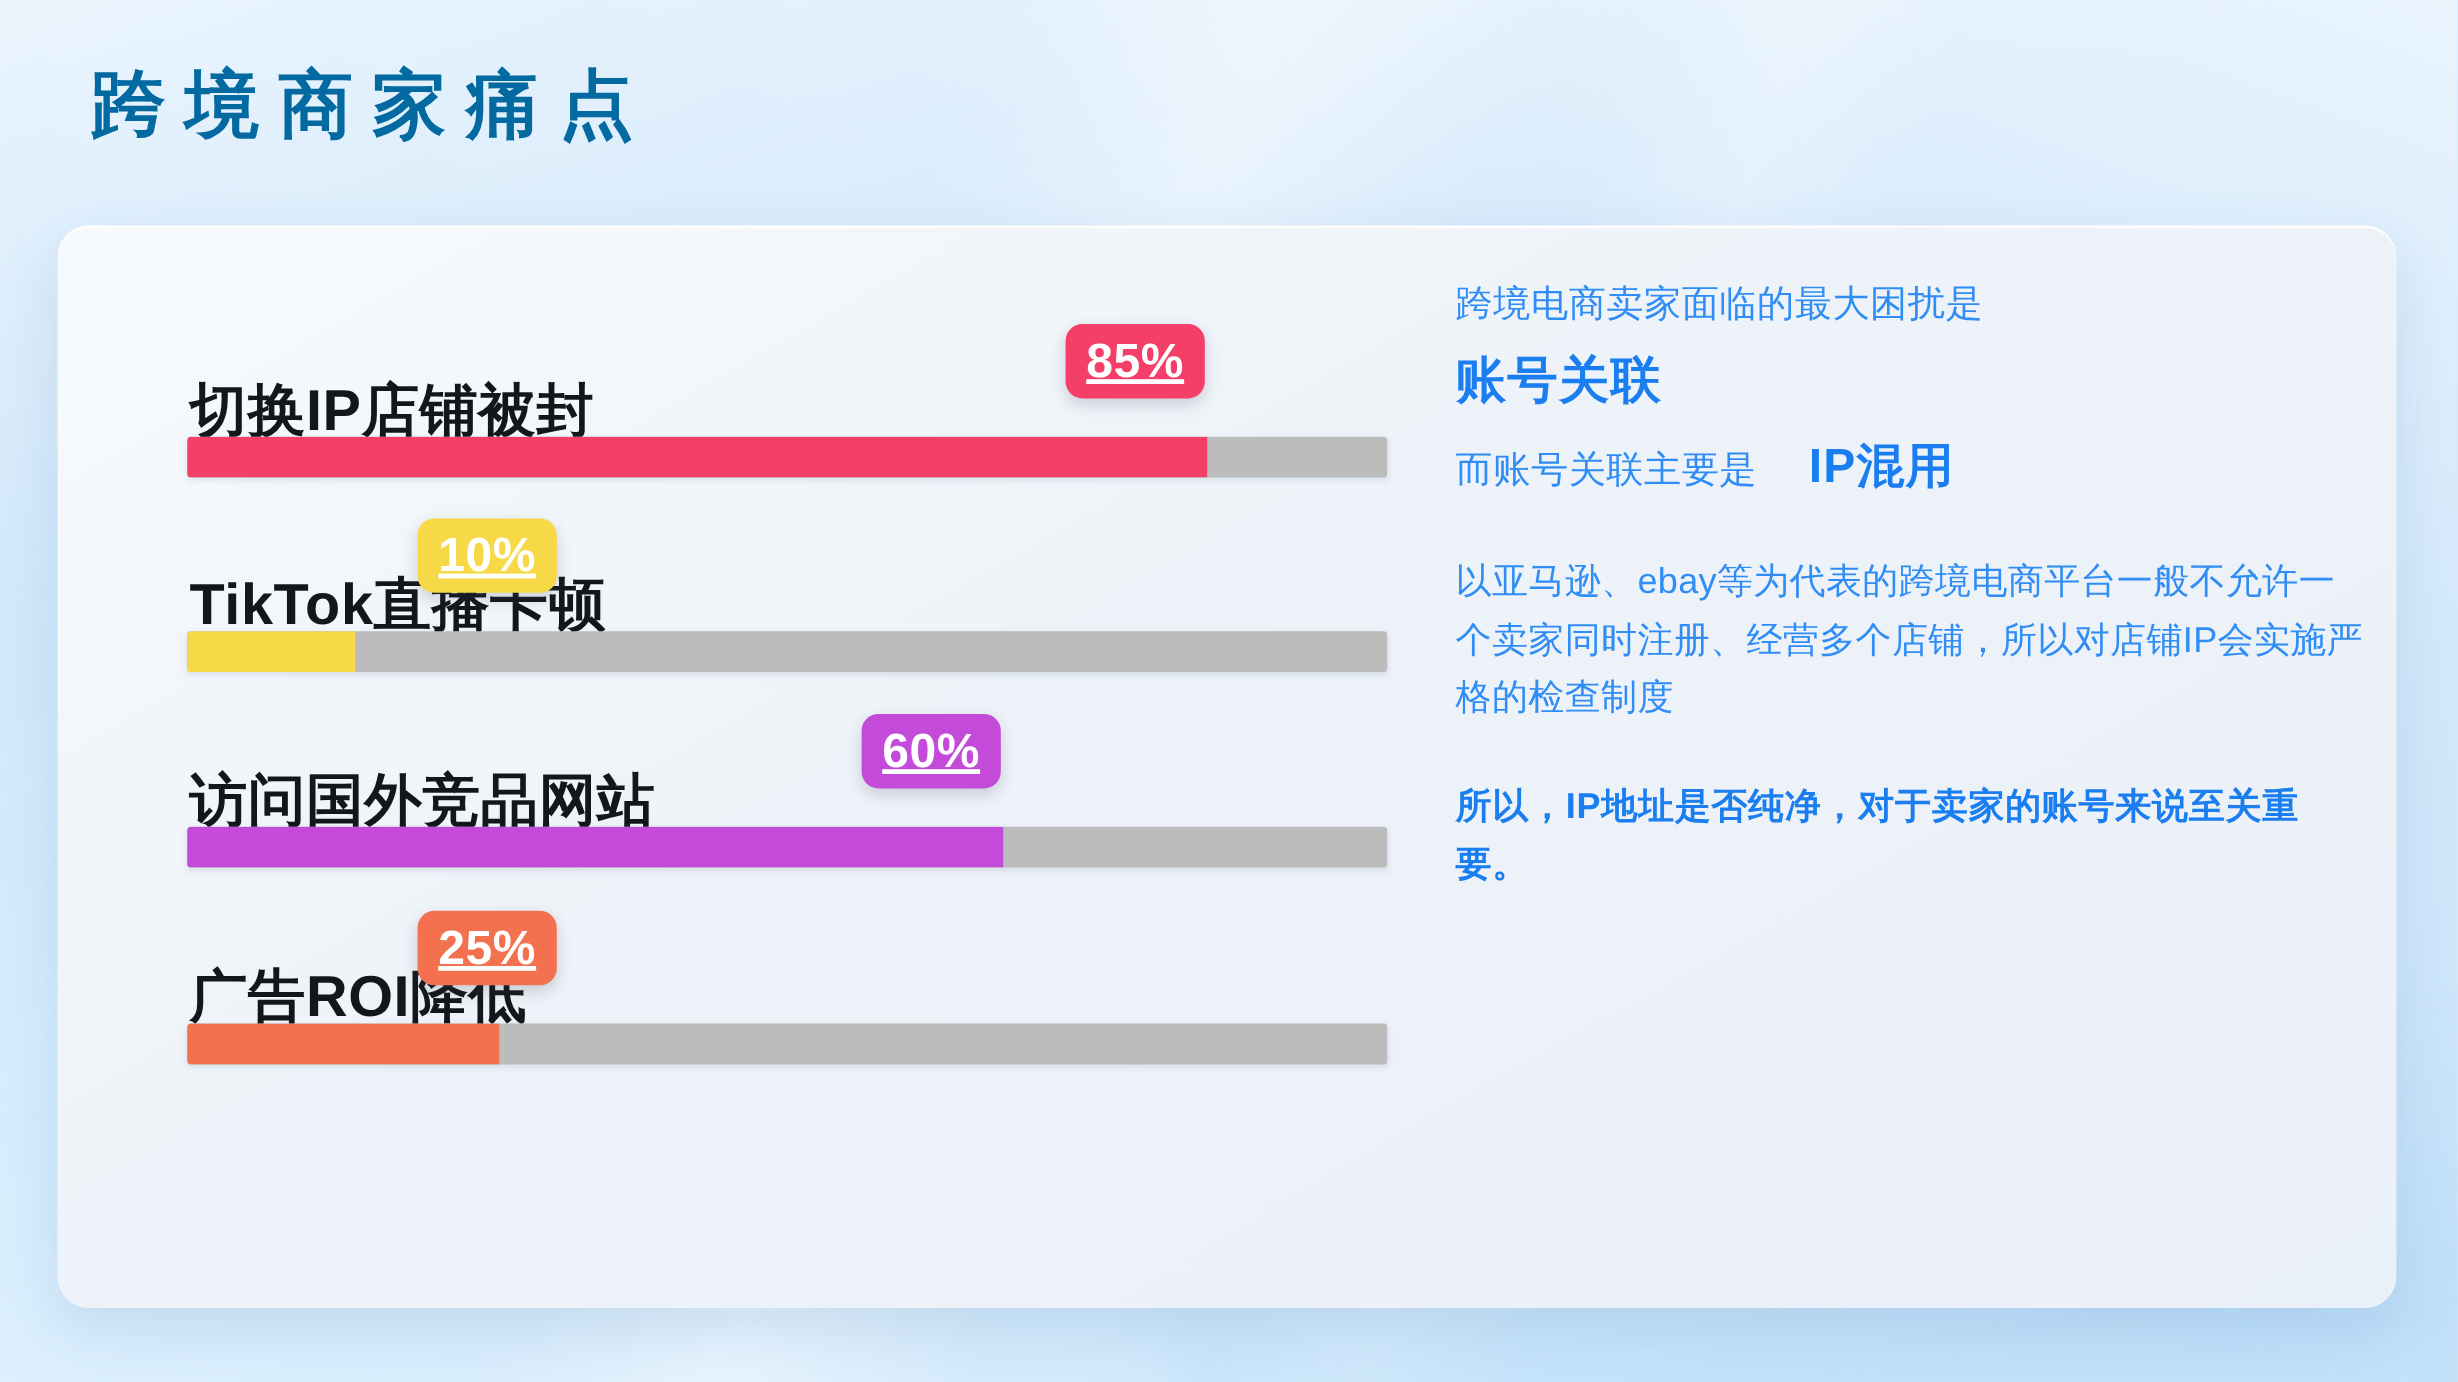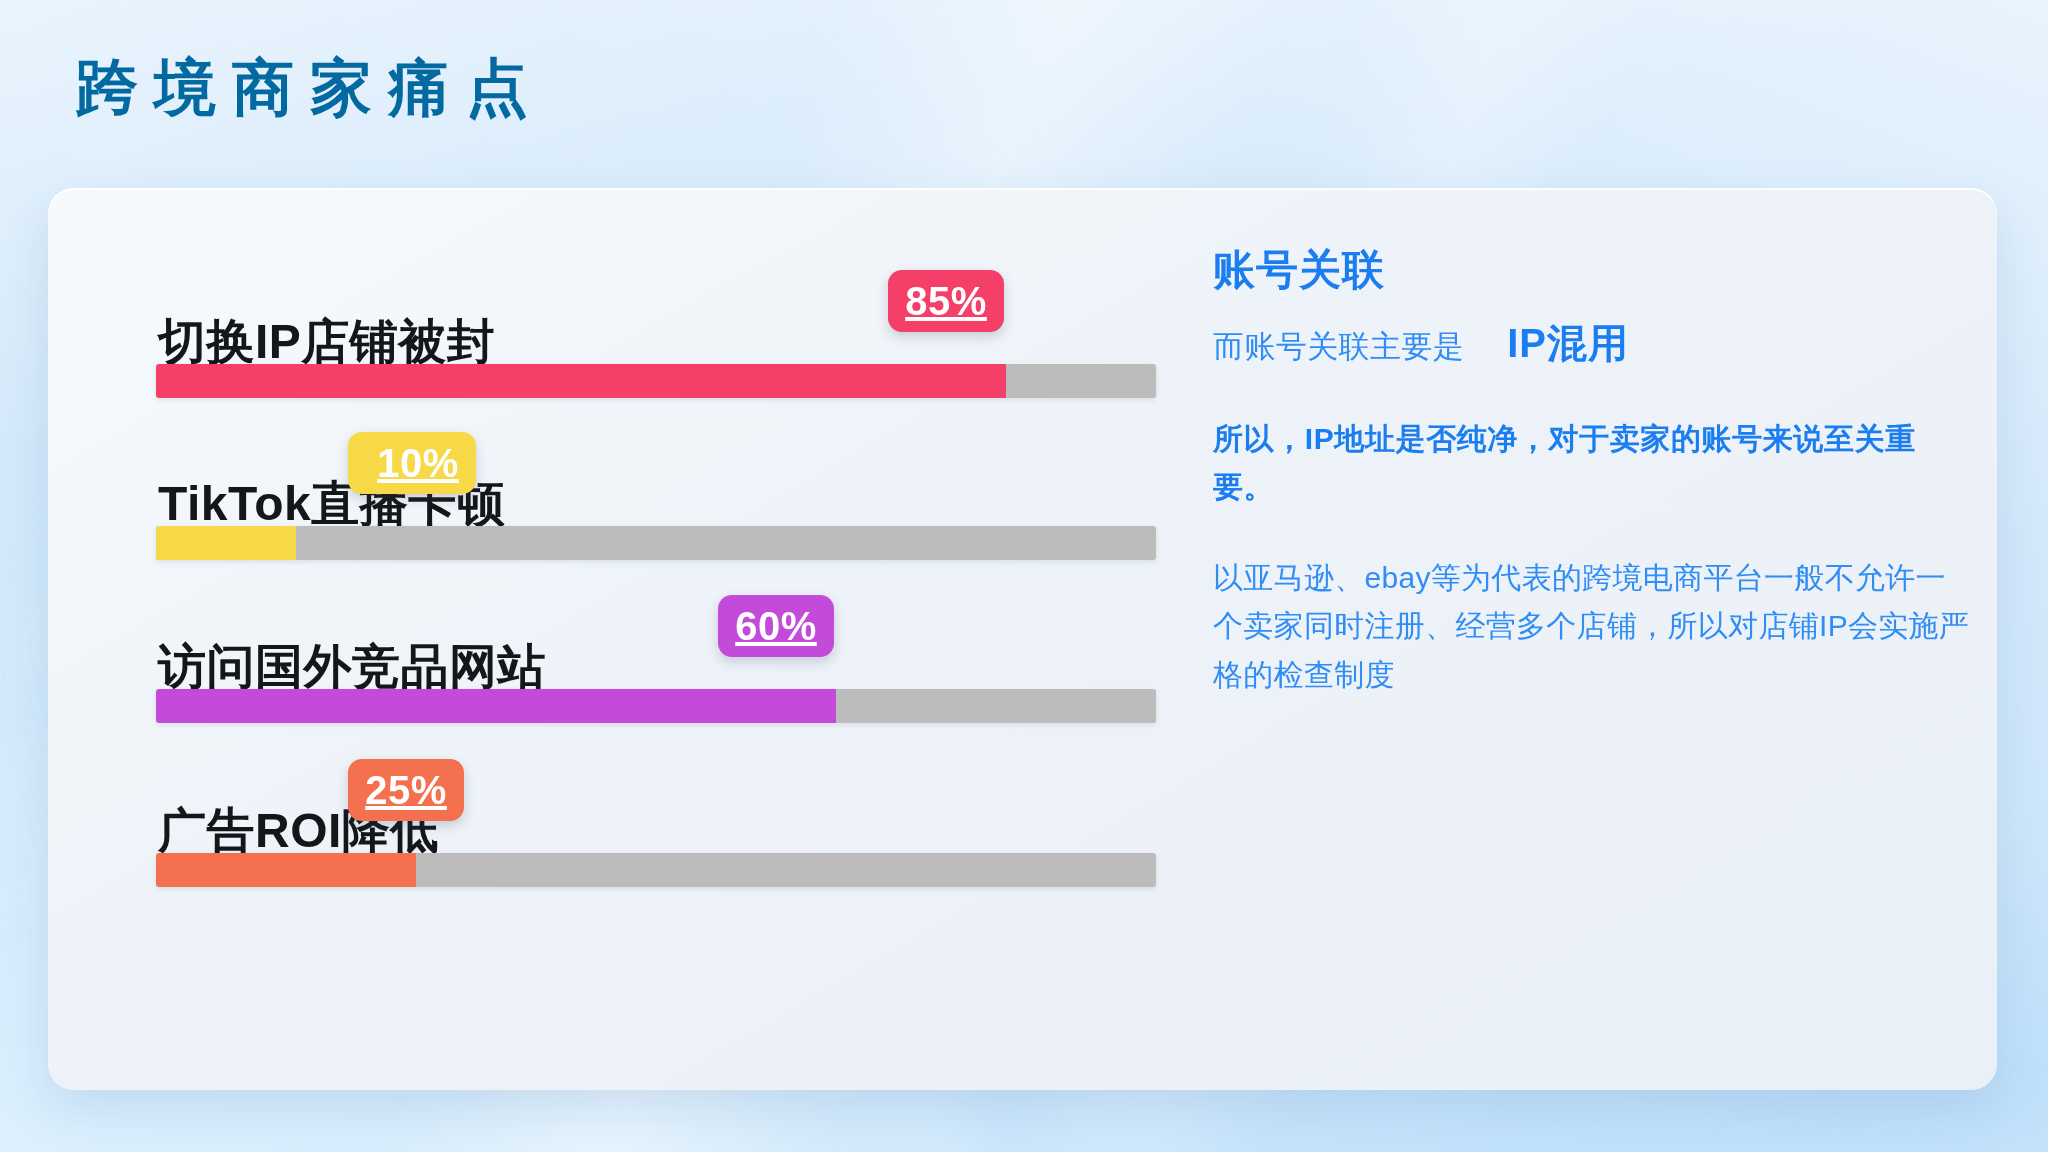--- a/index.html
+++ b/index.html
@@ -102,21 +102,21 @@
   <div class="chart" id="chart">
       <div class="bar-row" style="top: 38px;">
         <div class="bar-label" style="top: 48px;">切换IP店铺被封</div>
         <div class="badge" style="background: rgb(244, 63, 104); top: 8px; left: 780px;">85%</div>
         <div class="track" style="top: 102px; background: rgb(188, 188, 188);">
           <div class="fill" style="width: 850px; background: rgb(244, 63, 104);"></div>
         </div>
       </div>
       <div class="bar-row" style="top: 200px;">
         <div class="bar-label" style="top: 48px;">TikTok直播卡顿</div>
-        <div class="badge" style="background: rgb(247, 217, 72); top: 8px; left: 240px; padding-left: 12px;">10%</div>
+        <div class="badge" style="background: rgb(247, 217, 72); top: 8px; left: 240px;">10%</div>
         <div class="track" style="top: 102px; background: rgb(188, 188, 188);">
           <div class="fill" style="width: 140px; background: rgb(247, 217, 72);"></div>
         </div>
       </div>
       <div class="bar-row" style="top: 363px;">
         <div class="bar-label" style="top: 48px;">访问国外竞品网站</div>
         <div class="badge" style="background: rgb(196, 74, 217); top: 8px; left: 610px;">60%</div>
         <div class="track" style="top: 102px; background: rgb(188, 188, 188);">
           <div class="fill" style="width: 680px; background: rgb(196, 74, 217);"></div>
         </div>
@@ -124,22 +124,23 @@
       <div class="bar-row" style="top: 527px;">
         <div class="bar-label" style="top: 48px;">广告ROI降低</div>
         <div class="badge" style="background: rgb(244, 113, 79); top: 8px; left: 240px;">25%</div>
         <div class="track" style="top: 102px; background: rgb(188, 188, 188);">
           <div class="fill" style="width: 260px; background: rgb(244, 113, 79);"></div>
         </div>
       </div>
     </div>
 
   <div class="copy">
+    <p class="lead">跨境电商卖家面临的最大困扰是</p>
     <p class="headline">账号关联</p>
     <p class="subline">
       <span>而账号关联主要是</span>
       <span class="strong">IP混用</span>
     </p>
+    <p class="para">以亚马逊、ebay等为代表的跨境电商平台一般不允许一个卖家同时注册、经营多个店铺，所以对店铺IP会实施严格的检查制度</p>
     <p class="para bold">所以，IP地址是否纯净，对于卖家的账号来说至关重要。</p>
-    <p class="para">以亚马逊、ebay等为代表的跨境电商平台一般不允许一个卖家同时注册、经营多个店铺，所以对店铺IP会实施严格的检查制度</p>
   </div>
 
 </div>
 
 </body></html>

